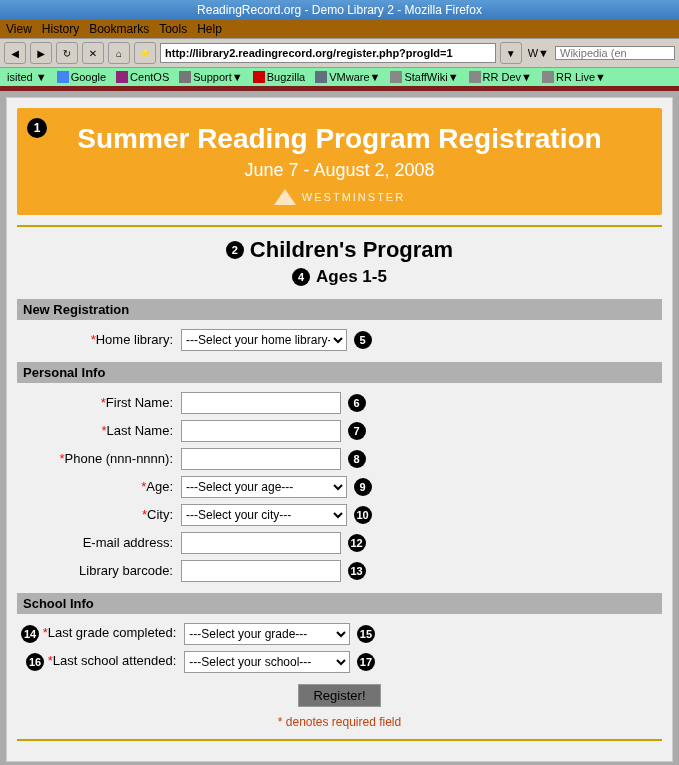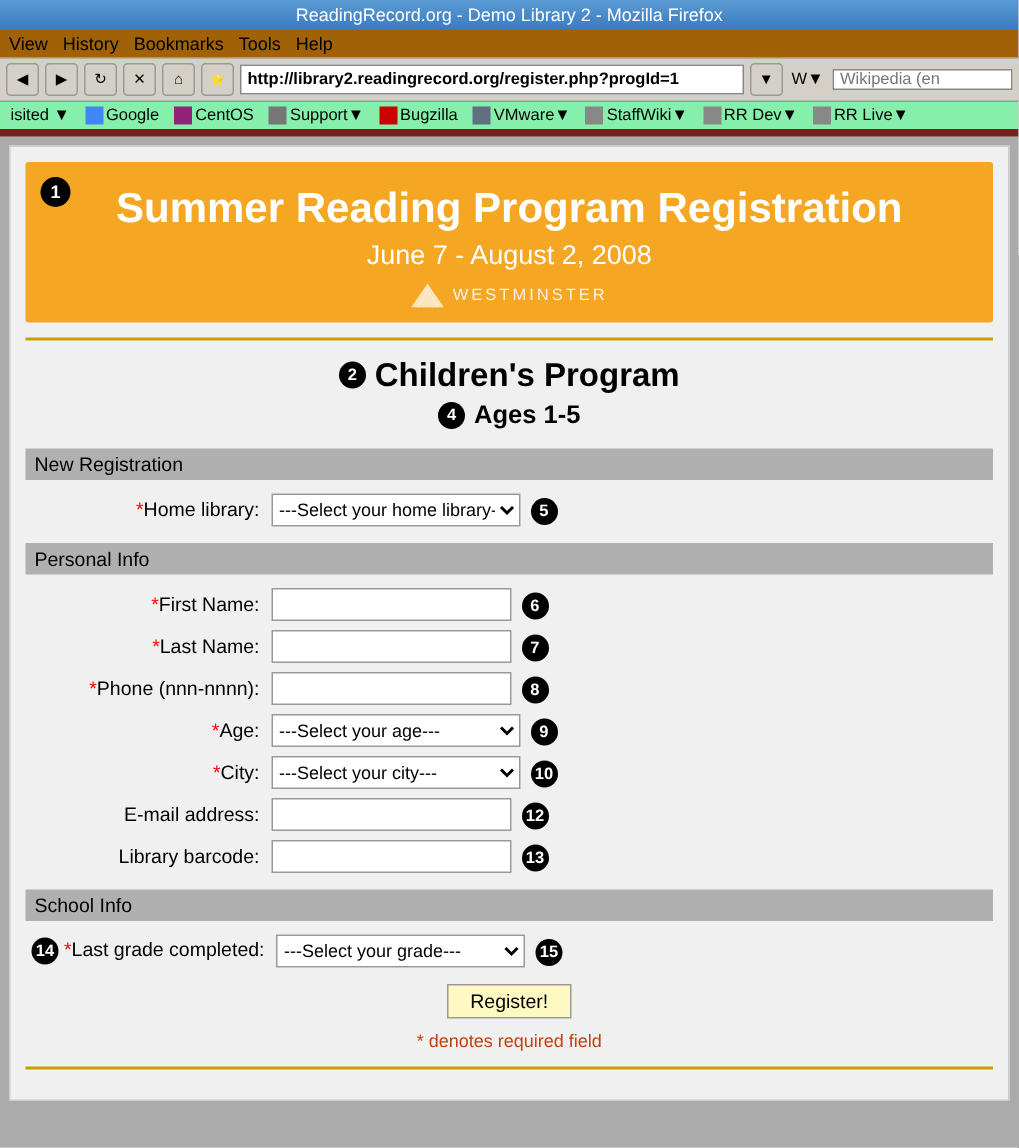--- a/index.html
+++ b/index.html
@@ -136,21 +136,21 @@
     .ages-subtitle {
       text-align: center;
       font-size: 17px;
       font-weight: bold;
       margin: 4px 0 12px;
       display: flex; align-items: center; justify-content: center; gap: 6px;
     }
     
     .section-header {
       background: #b0b0b0;
-      font-weight: normal;
+      font-weight: bold;
       font-size: 13px;
       padding: 3px 6px;
       margin-bottom: 6px;
     }
     .form-table {
       width: 100%;
       border-collapse: collapse;
       margin-bottom: 8px;
     }
     .form-table td {
@@ -190,21 +190,21 @@
       width: 18px; height: 18px;
       font-size: 11px;
       font-weight: bold;
       margin-left: 3px;
       flex-shrink: 0;
     }
     .register-btn {
       display: block;
       margin: 8px auto;
       padding: 3px 14px;
-      background: #fef9c3;
+      background: #737373;
       border: 1px solid #999;
       font-size: 13px;
       cursor: pointer;
     }
     .required-note {
       text-align: center;
       font-size: 12px;
       color: #c2410c;
       margin-bottom: 8px;
     }
@@ -421,20 +421,32 @@
         <span class="required">*</span>Last grade completed:
       </td>
       <td>
         <select class="form-select">
           <option>---Select your grade---</option>
         </select>
         <span class="badge">15</span>
       </td>
     </tr>
 
+    <tr>
+      <td class="label-cell">
+        <span class="badge-inline">16</span>
+        <span class="required">*</span>Last school attended:
+      </td>
+      <td>
+        <select class="form-select">
+          <option>---Select your school---</option>
+        </select>
+        <span class="badge">17</span>
+      </td>
+    </tr>
   </tbody>
     </table>
 
   <button class="register-btn">Register!</button>
   <div class="required-note">* denotes required field</div>
 
   <hr class="divider">
 
 </div>
 

